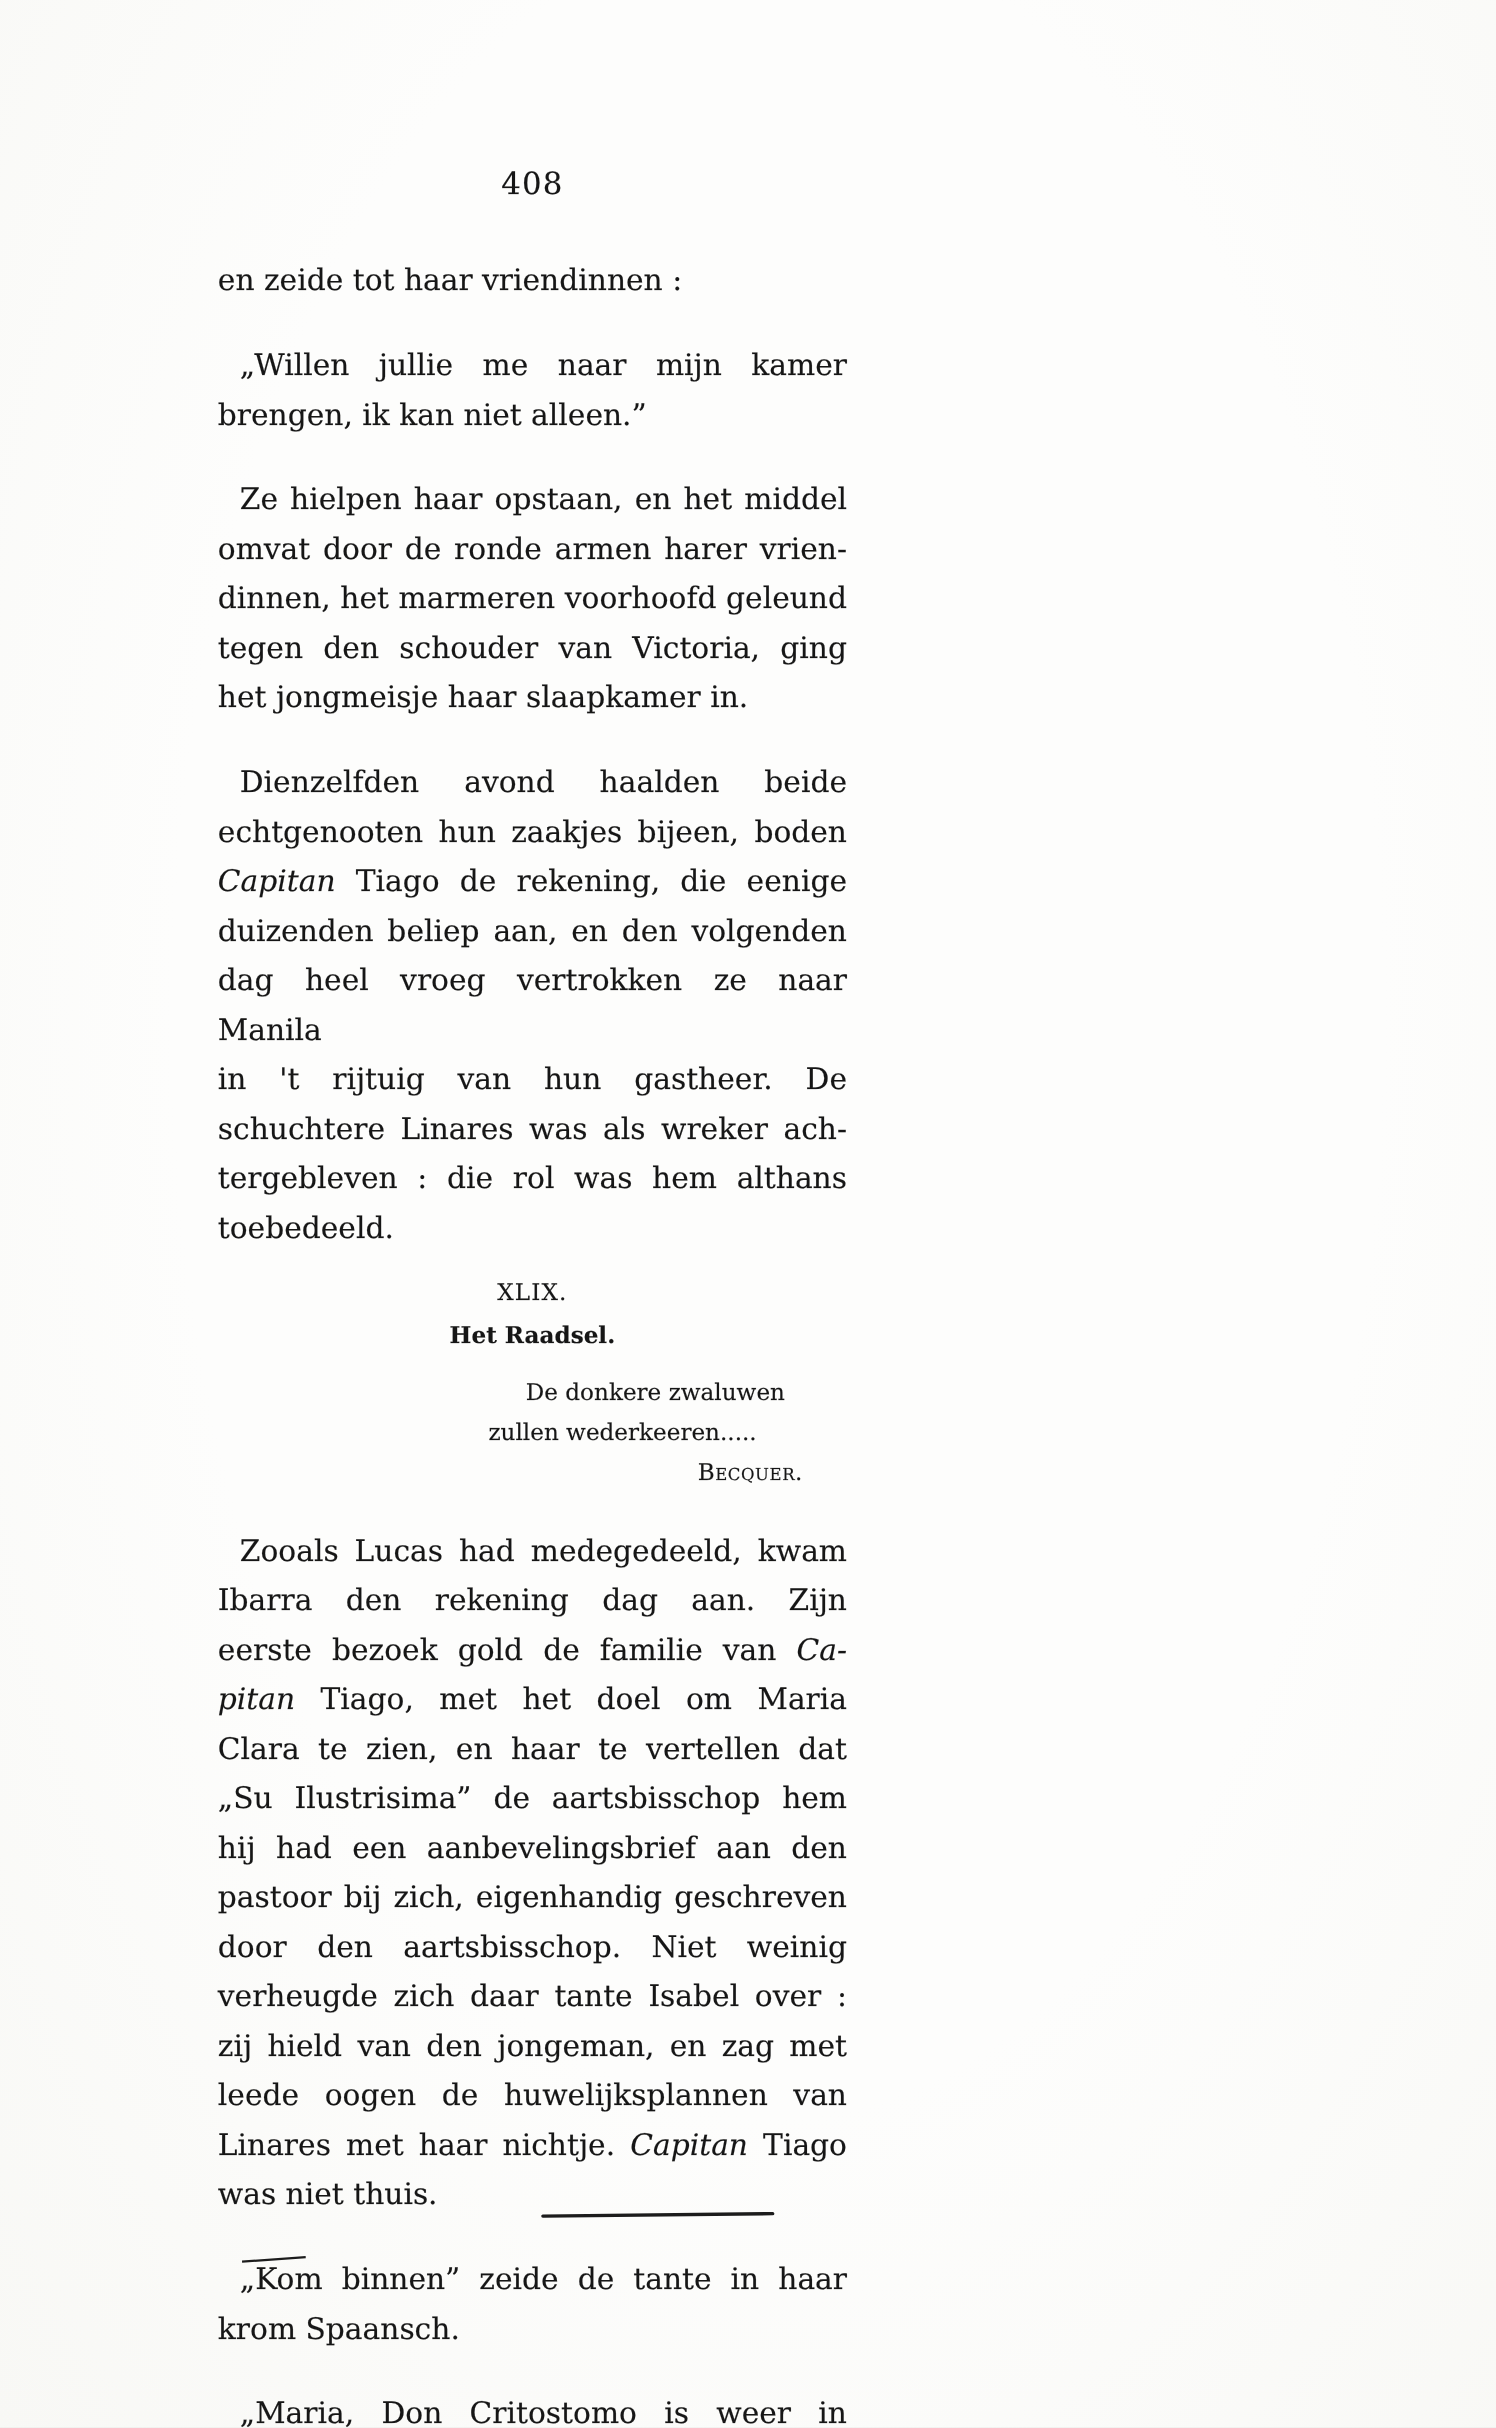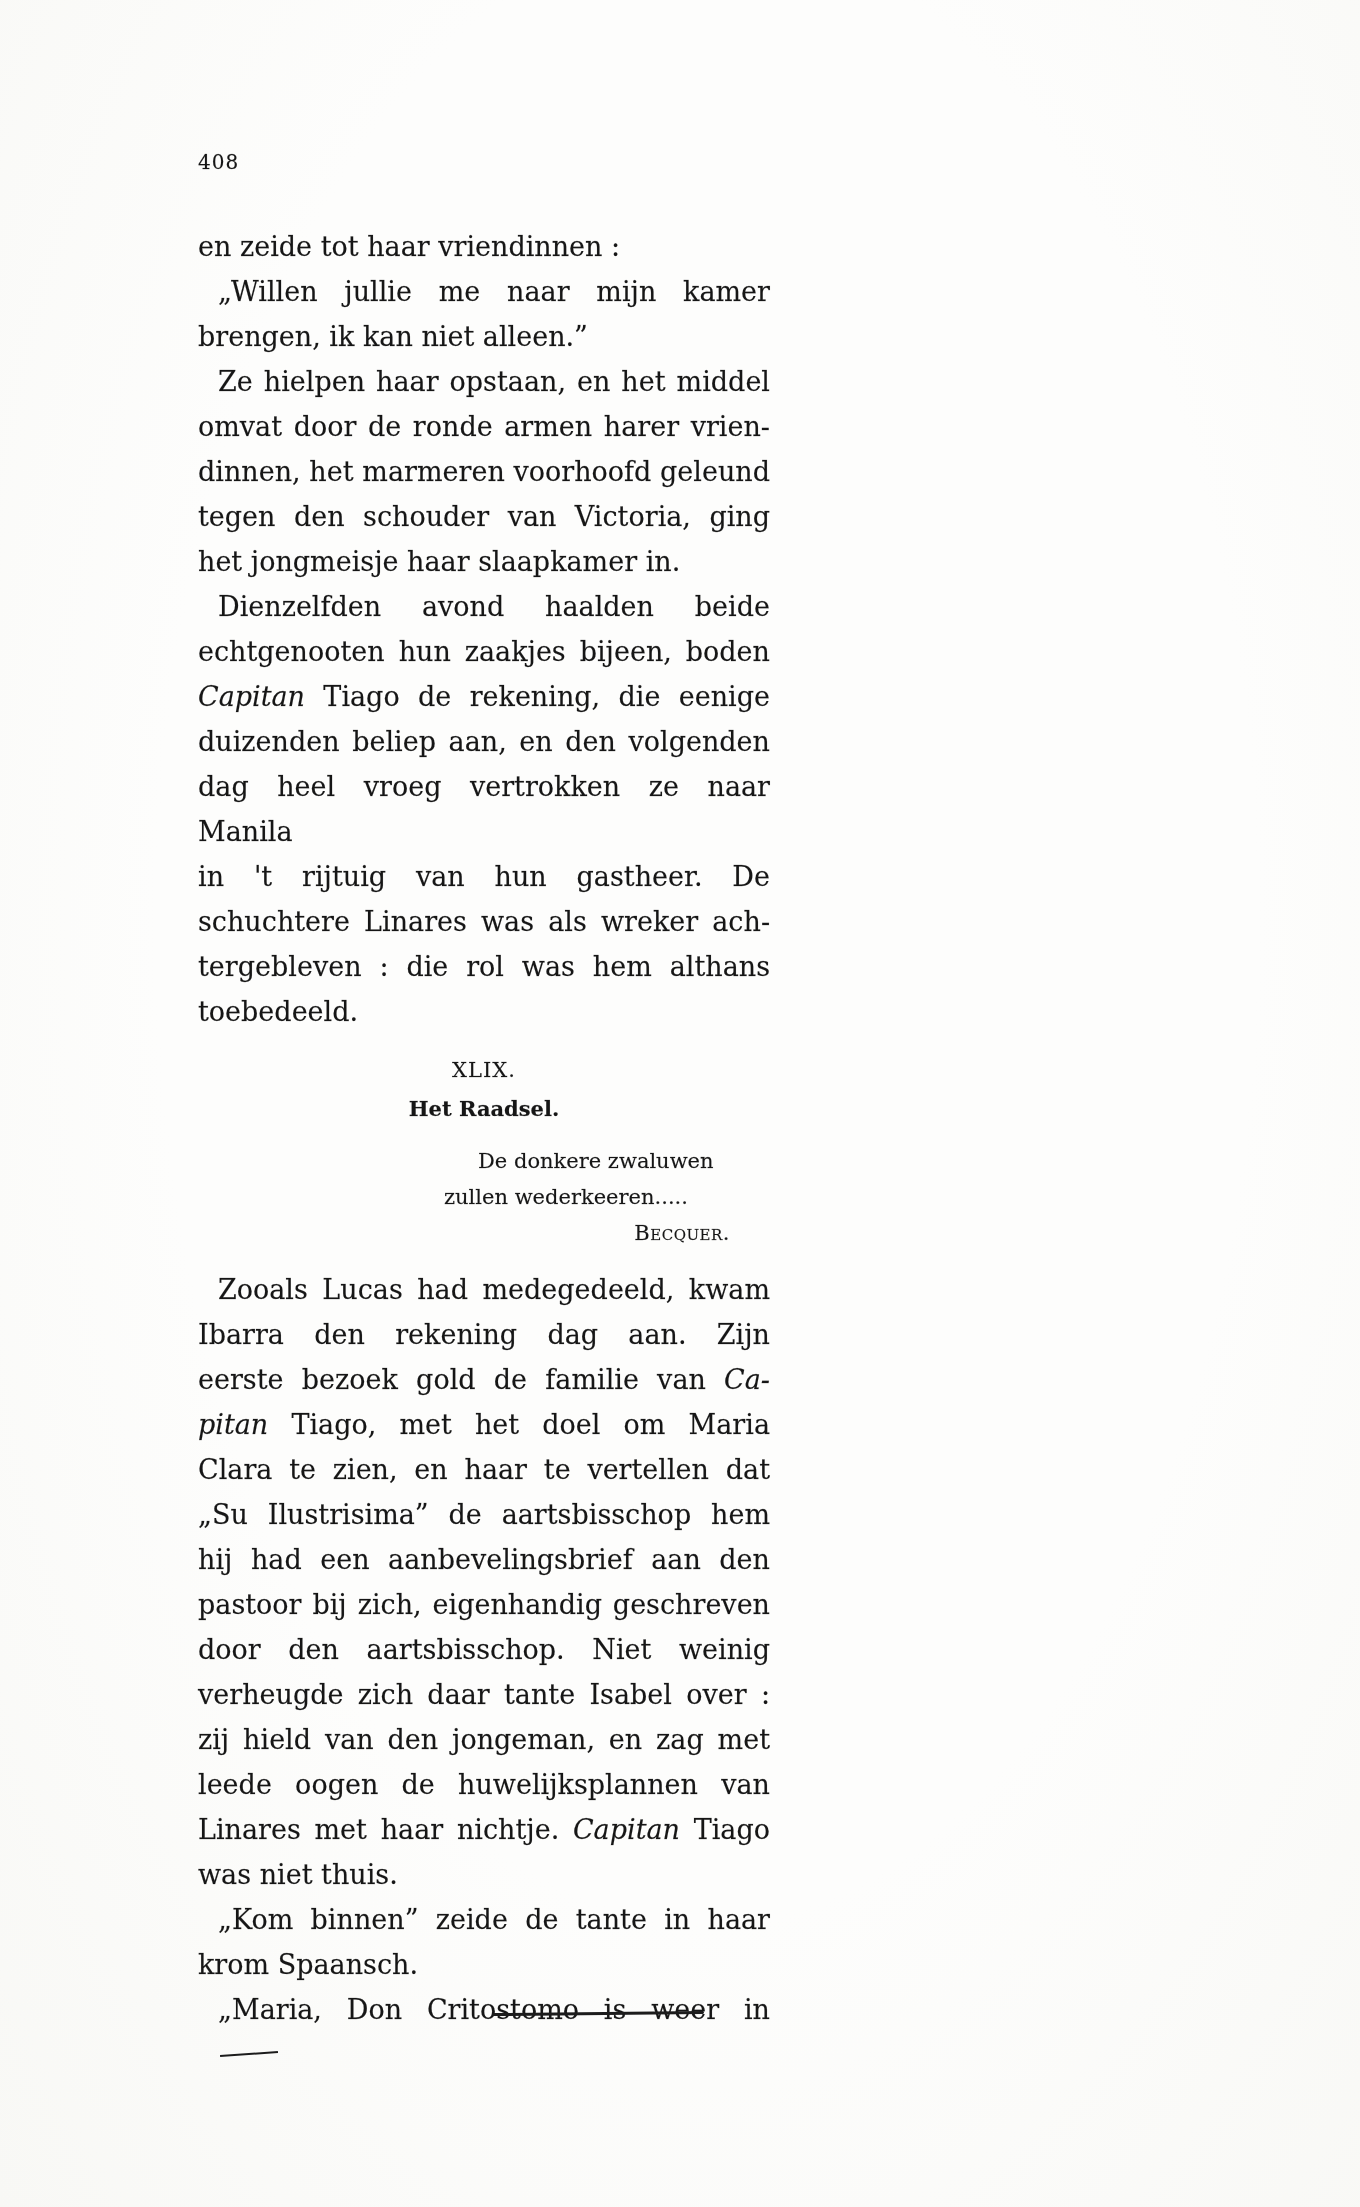--- a/index.html
+++ b/index.html
@@ -18,42 +18,43 @@
     -webkit-text-stroke: 0.3px rgba(22,22,22,0.45);
   }
   .column {
     position: absolute;
     left: 198px;
     top: 0;
     width: 572px;
   }
   .page-number {
     margin-top: 150px;
-    text-align: left;
-    font-size: 20px;
+    text-align: center;
+    font-size: 28px;
     letter-spacing: 1px;
   }
   .body-text {
     font-size: 27px;
     line-height: 45px;
   }
   .body-text.upper { margin-top: 50px; }
   .body-text.lower { margin-top: 16px; }
   .paragraph { margin: 0; }
   .line {
     text-align: justify;
     text-align-last: justify;
     min-height: 45px;
     white-space: normal;
   }
   .line.last {
     text-align-last: left;
   }
   .paragraph.indent .line:first-child {
     text-indent: 20px;
+    margin-top: 32px;
   }
   em { font-style: italic; }
   .heading-block {
     margin-top: 24px;
     text-align: center;
   }
   .chapter-number {
     font-size: 21px;
     letter-spacing: 1px;
   }

